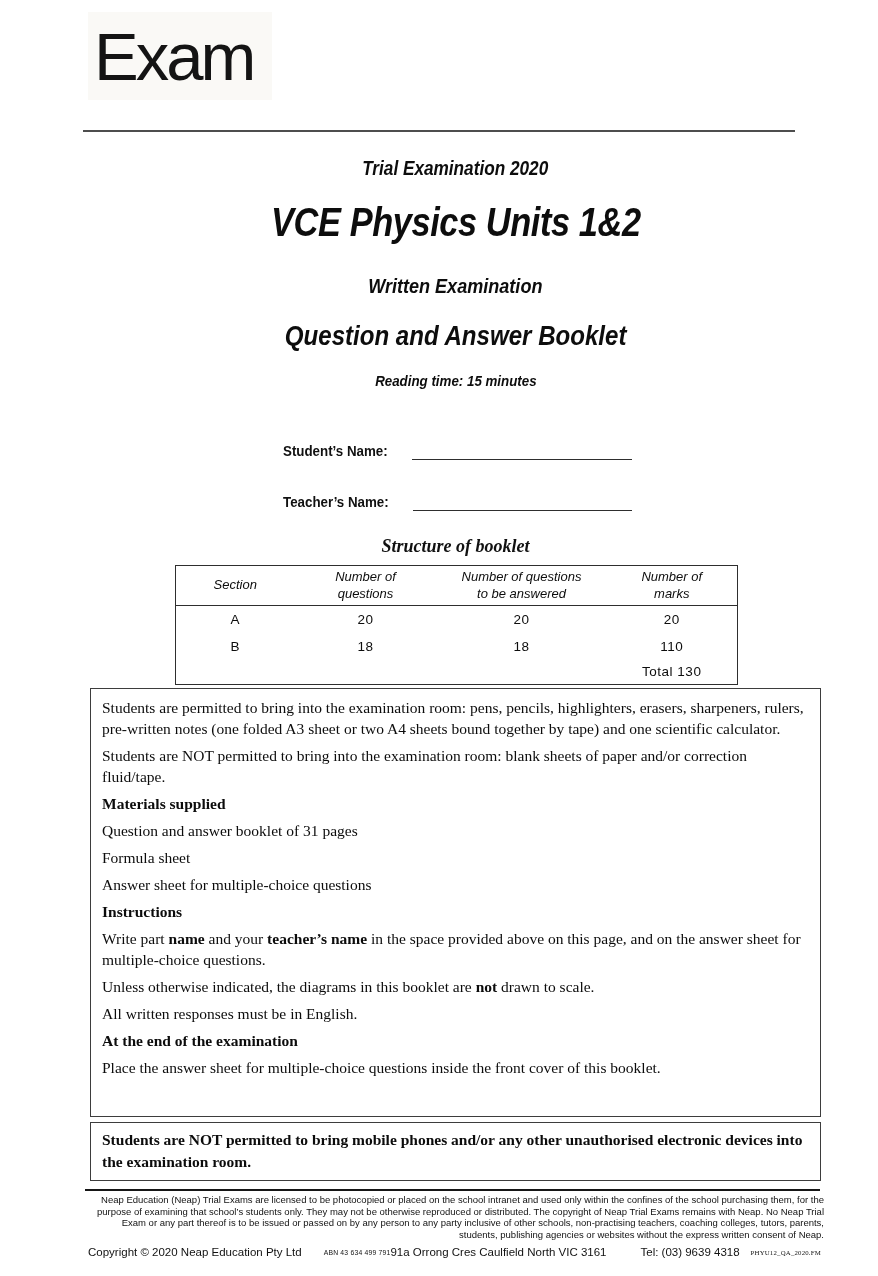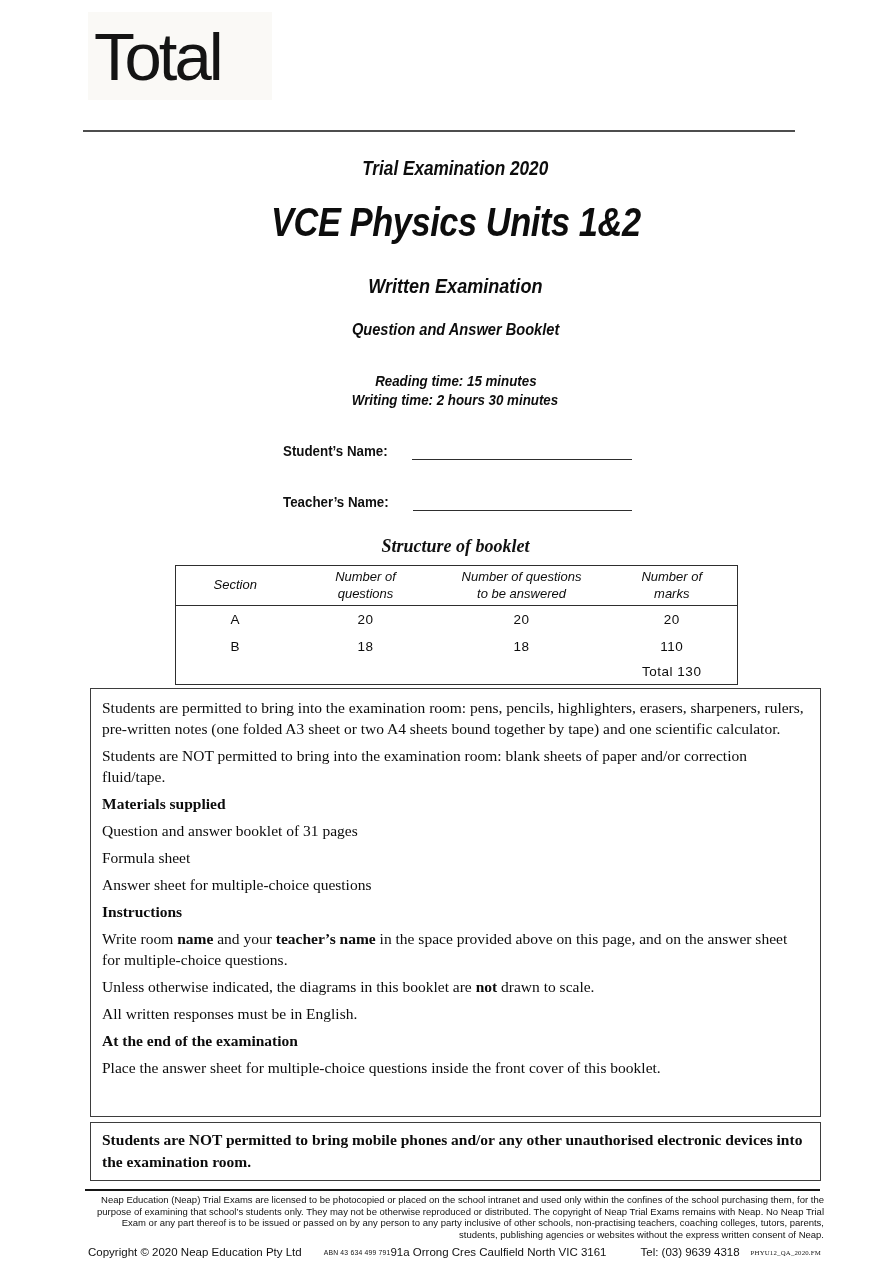--- a/index.html
+++ b/index.html
@@ -23,21 +23,21 @@
   }
 
   .rule-top { position:absolute; left:83px; top:130px; width:712px; height:2px; background:#4d4d4d; }
 
   .center-band { position:absolute; left:90px; width:731px; text-align:center;font-style:italic; }
   .sans-b { font-family:"Liberation Sans", sans-serif; font-weight:bold; color:#0d0d0d; }
 
   .h-series  { top:157px; font-size:20px; }
   .h-title   { top:199px; font-size:40px; letter-spacing:-0.5px; }
   .h-sub     { top:274px; font-size:21px; }
-  .h-booklet { top:320px; font-size:17px; }
+  .h-booklet { top:320px; font-size:28px; }
   .h-read    { top:372px; font-size:15.5px; }
   .h-write   { top:391px; font-size:15.5px; }
 
   .name-row {
     position:absolute; left:283px; width:349px; height:20px;
     display:flex; align-items:flex-end;
   }
   .name-row .lbl { font-family:Liberation Sans, sans-serif; font-weight:bold; font-size:15.5px; }
   .name-row .line { flex:1; border-bottom:1.5px solid #2e2e2e; margin-left:7px; height:17px; }
   .row-student { top:440px; }
@@ -90,42 +90,39 @@
   .imprint .addr { }
   .imprint .tel { margin-left:34px; }
   .imprint .docref { margin-left:auto; font-size:6.8px; font-family:"Liberation Serif", serif; letter-spacing:0.2px; }
 </style>
 </head>
 <body>
 
 <div class="page">
 
   <div class="logo-block">
-    <span class="logo-text">Total</span>
+    <span class="logo-text">Exam</span>
   </div>
 
   <div class="rule-top"></div>
 
   <div class="center-band h-series">
     <span class="cond sans-b">Trial Examination 2020</span>
   </div>
   <div class="center-band h-title">
     <span class="cond sans-b">VCE Physics Units 1&amp;2</span>
   </div>
   <div class="center-band h-sub">
     <span class="cond sans-b">Written Examination</span>
   </div>
   <div class="center-band h-booklet">
     <span class="cond sans-b">Question and Answer Booklet</span>
   </div>
   <div class="center-band h-read">
     <span class="cond sans-b">Reading time: 15 minutes</span>
-  </div>
-  <div class="center-band h-write">
-    <span class="cond sans-b">Writing time: 2 hours 30 minutes</span>
   </div>
 
   <div class="name-row row-student">
     <span class="lbl"><span class="cond-left">Student’s Name:</span></span>
     <span class="line"></span>
   </div>
   <div class="name-row row-teacher">
     <span class="lbl"><span class="cond-left">Teacher’s Name:</span></span>
     <span class="line"></span>
   </div>
@@ -171,21 +168,21 @@
     </table>
 
   <div class="box box-instructions">
     <p>Students are permitted to bring into the examination room: pens, pencils, highlighters, erasers, sharpeners, rulers, pre-written notes (one folded A3 sheet or two A4 sheets bound together by tape) and one scientific calculator.</p>
     <p>Students are NOT permitted to bring into the examination room: blank sheets of paper and/or correction fluid/tape.</p>
     <p class="hd">Materials supplied</p>
     <p>Question and answer booklet of 31 pages</p>
     <p>Formula sheet</p>
     <p>Answer sheet for multiple-choice questions</p>
     <p class="hd">Instructions</p>
-    <p><span>Write room </span><b>name</b><span> and your </span><b>teacher’s name</b><span> in the space provided above on this page, and on the answer sheet for multiple-choice questions.</span></p>
+    <p><span>Write part </span><b>name</b><span> and your </span><b>teacher’s name</b><span> in the space provided above on this page, and on the answer sheet for multiple-choice questions.</span></p>
     <p><span>Unless otherwise indicated, the diagrams in this booklet are </span><b>not</b><span> drawn to scale.</span></p>
     <p>All written responses must be in English.</p>
     <p class="hd">At the end of the examination</p>
     <p>Place the answer sheet for multiple-choice questions inside the front cover of this booklet.</p>
   </div>
 
   <div class="box box-warning">
     <span>Students are NOT permitted to bring mobile phones and/or any other unauthorised electronic devices into the examination room.</span>
   </div>
 

